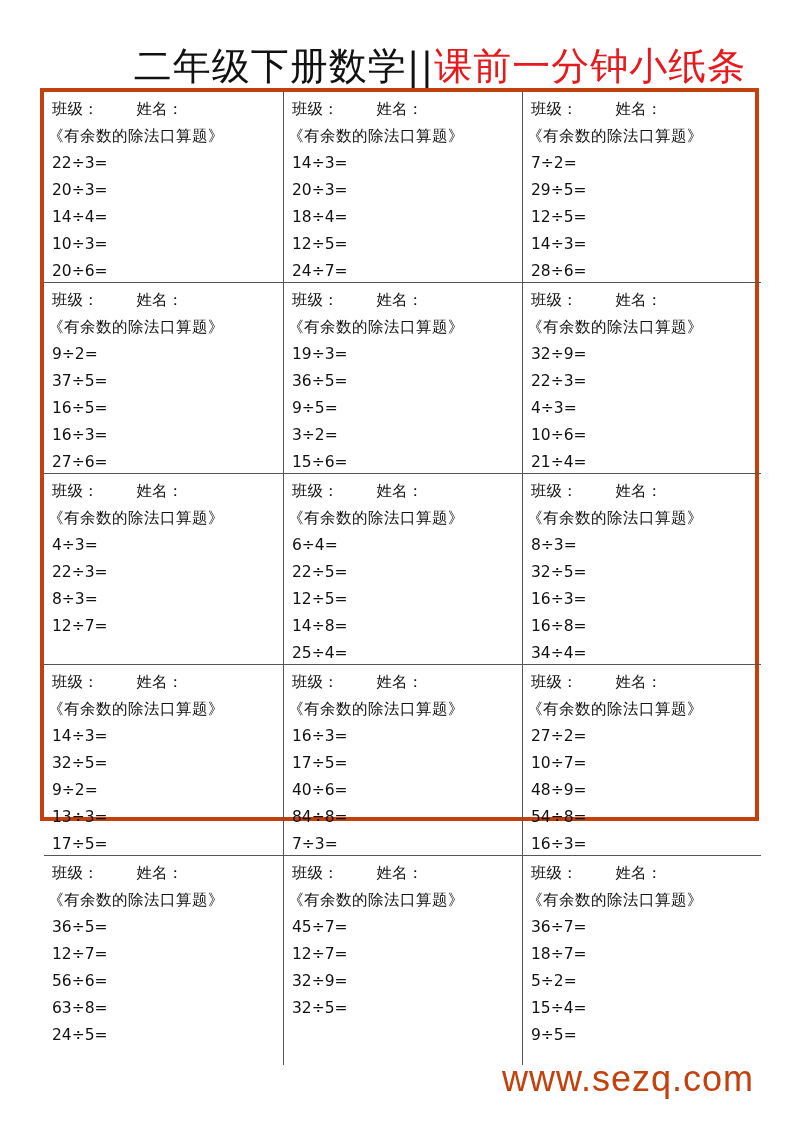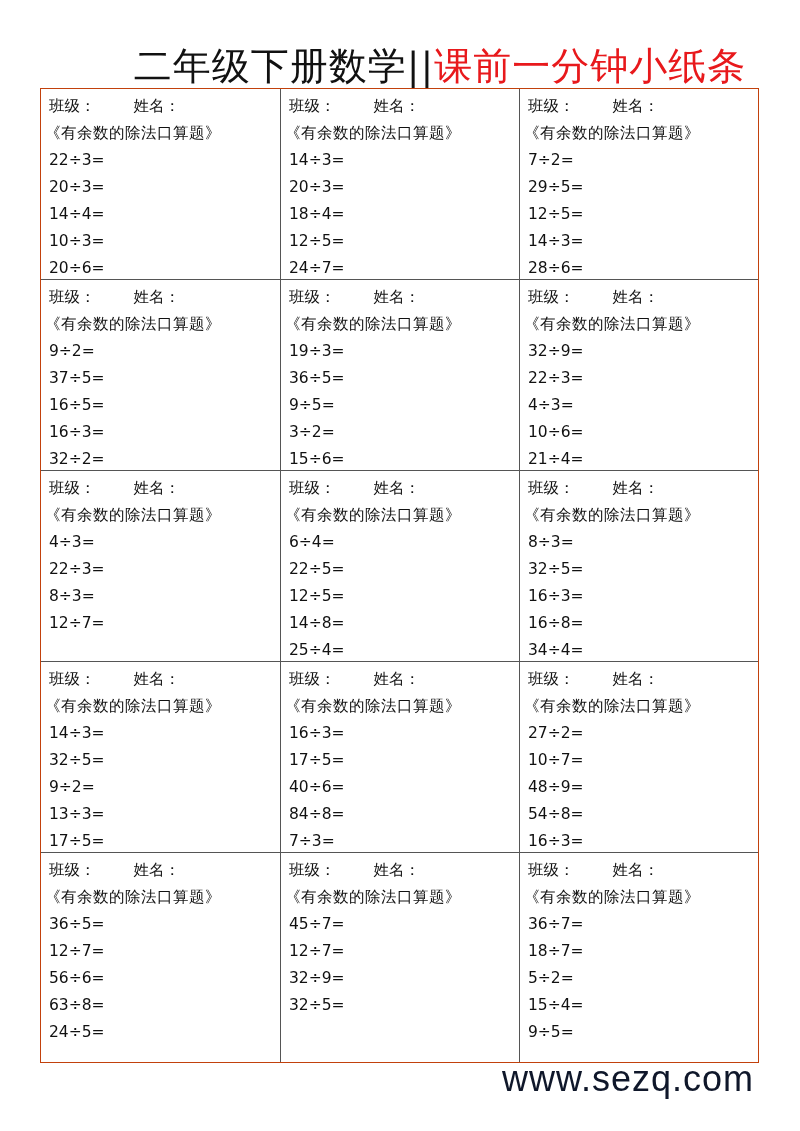--- a/index.html
+++ b/index.html
@@ -3,34 +3,34 @@
   <meta charset="utf-8">
   <style>
     html, body { margin:0; padding:0; background:#ffffff; }
     body { width:800px; height:1131px; position:relative; overflow:hidden;
            font-family:"DejaVu Sans", "Liberation Sans", sans-serif; color:#111; }
     .title { position:absolute; top:44px; left:0; width:800px; text-align:center;
              font-size:38px; line-height:44px; letter-spacing:1px; white-space:nowrap;
              font-family:"DejaVu Serif", "Liberation Serif", serif;padding-left:40px; }
     .title .black { color:#111111; }
     .title .red { color:#e8191c; }
-    .sheet { position:absolute; left:40px; top:88px; width:719px; height:975px;
-             border:1px solid #c2410c; box-sizing:border-box;
+    .sheet { position:absolute; left:40px; top:88px; width:719px; height:733px;
+             border:4px solid #c2410c; box-sizing:border-box;
              display:grid; grid-template-columns:240px 239px 238px;
              grid-template-rows:191px 191px 191px 191px 209px; }
     .slip { border-right:1px solid #555; border-bottom:1px solid #555;
             padding:4px 0 0 8px; box-sizing:border-box; font-size:15.5px; }
     .slip:nth-child(3n) { border-right:none; }
     .slip.last-row { border-bottom:none; }
     .line { height:27px; line-height:27px; white-space:nowrap; }
     .header-line .gap { display:inline-block; width:38px; }
     .subtitle { margin-left:-4px; letter-spacing:0.5px; }
     .problem { font-family:"DejaVu Sans", sans-serif; }
     .watermark { position:absolute; left:502px; top:1058px; font-size:36px;
-                 color:#0f172a; font-family:"Liberation Sans", sans-serif; letter-spacing:1px; }
+                 color:#c2410c; font-family:"Liberation Sans", sans-serif; letter-spacing:1px; }
   </style>
 </head>
 <body>
 
 <div class="title">
   <span class="black">二年级下册数学||</span><span class="red">课前一分钟小纸条</span>
 </div>
 
 <div class="sheet" id="sheet">
     <div class="slip">
@@ -60,21 +60,21 @@
       <div class="line problem">14÷3=</div>
       <div class="line problem">28÷6=</div>
     </div>
     <div class="slip">
       <div class="line header-line"><span>班级：</span><span class="gap"></span><span>姓名：</span></div>
       <div class="line subtitle">《有余数的除法口算题》</div>
       <div class="line problem">9÷2=</div>
       <div class="line problem">37÷5=</div>
       <div class="line problem">16÷5=</div>
       <div class="line problem">16÷3=</div>
-      <div class="line problem">32÷2=</div>
+      <div class="line problem">27÷6=</div>
     </div>
     <div class="slip">
       <div class="line header-line"><span>班级：</span><span class="gap"></span><span>姓名：</span></div>
       <div class="line subtitle">《有余数的除法口算题》</div>
       <div class="line problem">19÷3=</div>
       <div class="line problem">36÷5=</div>
       <div class="line problem">9÷5=</div>
       <div class="line problem">3÷2=</div>
       <div class="line problem">15÷6=</div>
     </div>

